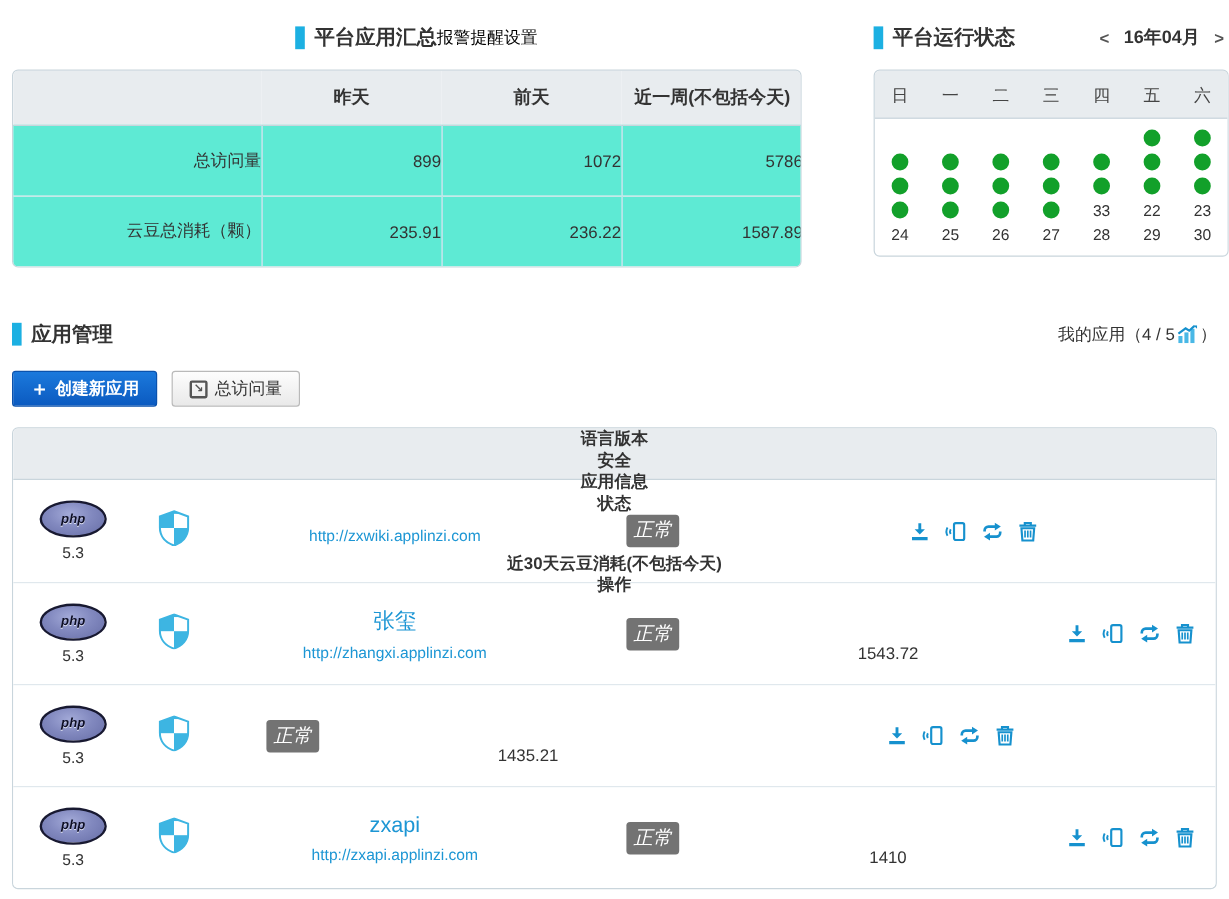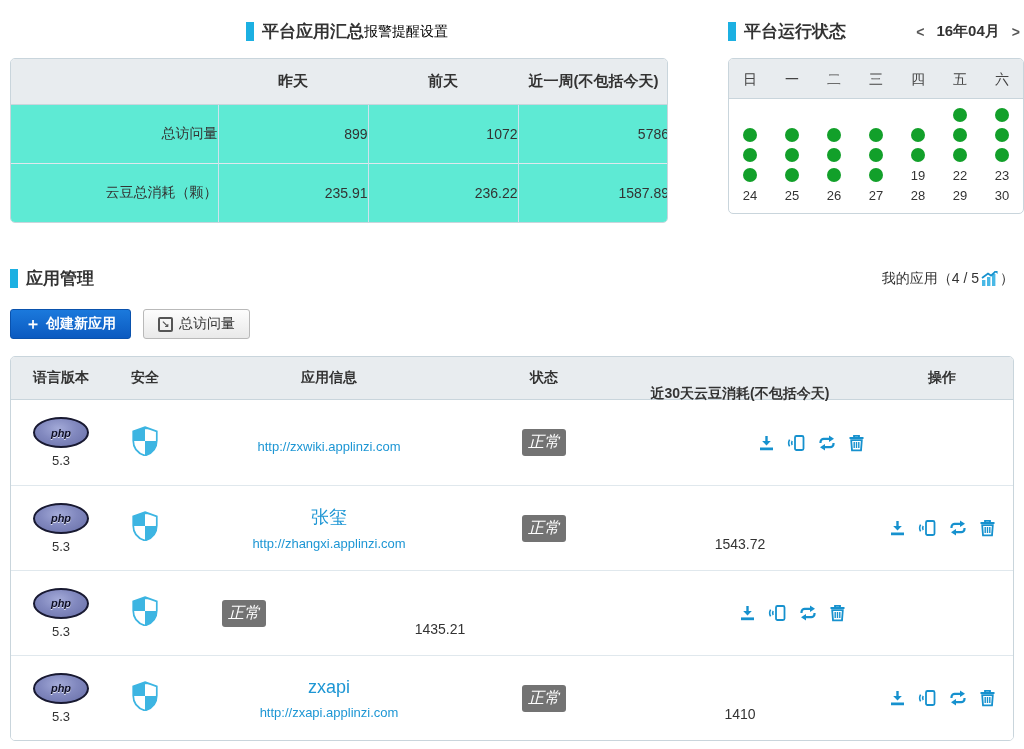--- a/index.html
+++ b/index.html
@@ -53,21 +53,21 @@
   .btn-primary { background:linear-gradient(#1b79dc,#0b5ac0); border:1px solid #0a52ad; color:#fff; font-weight:bold; }
   .btn-primary .plus { font-size:16px; font-weight:bold; margin-right:5px; }
   .btn-default { background:linear-gradient(#fdfdfd,#e9e9e9); border:1px solid #b9b9b9; color:#333; margin-left:12px; }
   .import-glyph { width:15px; height:15px; border:2px solid #555; border-radius:2px; display:inline-flex;
                   align-items:center; justify-content:center; font-size:10px; color:#555; font-weight:bold;
                   margin-right:6px; }
 
   
   .app-table { margin-top:17px; border:1px solid #c9d5dc; border-radius:5px; overflow:hidden; background:#fff; }
   .app-thead { display:flex; background:#e8ecef; border-bottom:1px solid #c9d5dc; height:43px;
-               align-items:center; font-size:14px; font-weight:bold; }
+               align-items:center; font-size:14px; font-weight:bold;flex-direction:column; }
   .app-row { display:flex; align-items:center; height:85px; background:#fff; }
   .app-row + .app-row { border-top:1px solid #e0e8ed; }
   .col { text-align:center; }
   .col-lang { width:100px; }
   .col-sec  { width:68px; }
   .col-info { width:300px; }
   .col-status { width:130px; }
   .col-cons { width:262px; font-size:14px;margin-top:32px; }
   .col-ops  { flex:1; }
 
@@ -226,21 +226,21 @@
               </span>
               <span class="cal-cell">
                 <span class="dot" style="background: rgb(18, 160, 42);"></span>
               </span>
               <span class="cal-cell">
                 <span class="dot" style="background: rgb(18, 160, 42);"></span>
               </span>
               <span class="cal-cell">
                 <span class="dot" style="background: rgb(18, 160, 42);"></span>
               </span>
-              <span class="cal-cell">19</span>
+              <span class="cal-cell">33</span>
               <span class="cal-cell">22</span>
               <span class="cal-cell">23</span>
             </div>
             <div class="cal-row">
               <span class="cal-cell">24</span>
               <span class="cal-cell">25</span>
               <span class="cal-cell">26</span>
               <span class="cal-cell">27</span>
               <span class="cal-cell">28</span>
               <span class="cal-cell">29</span>

